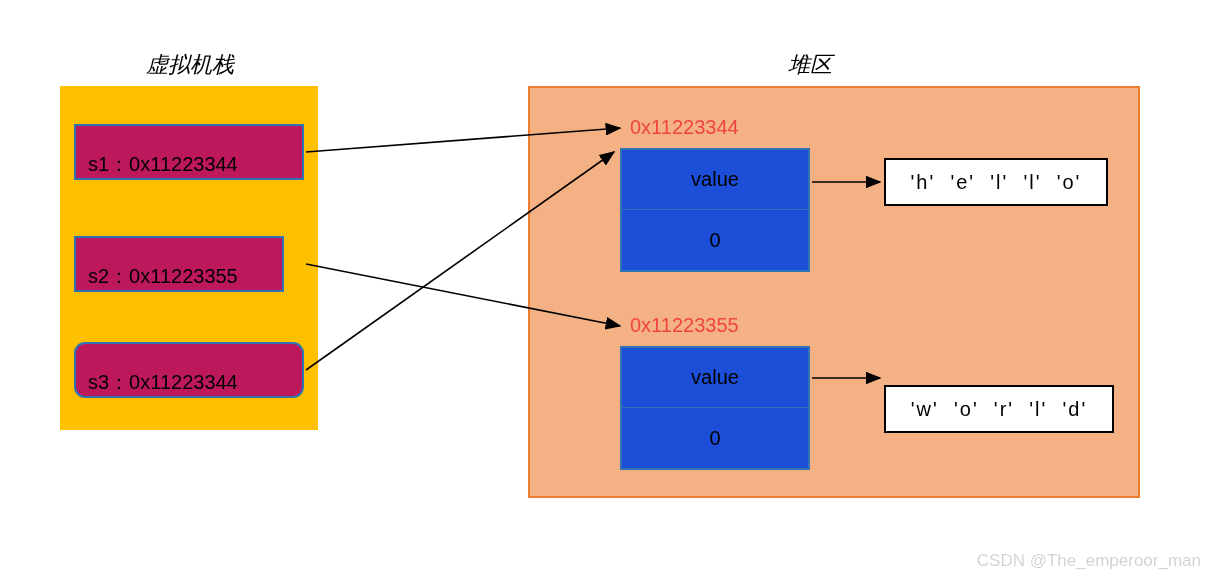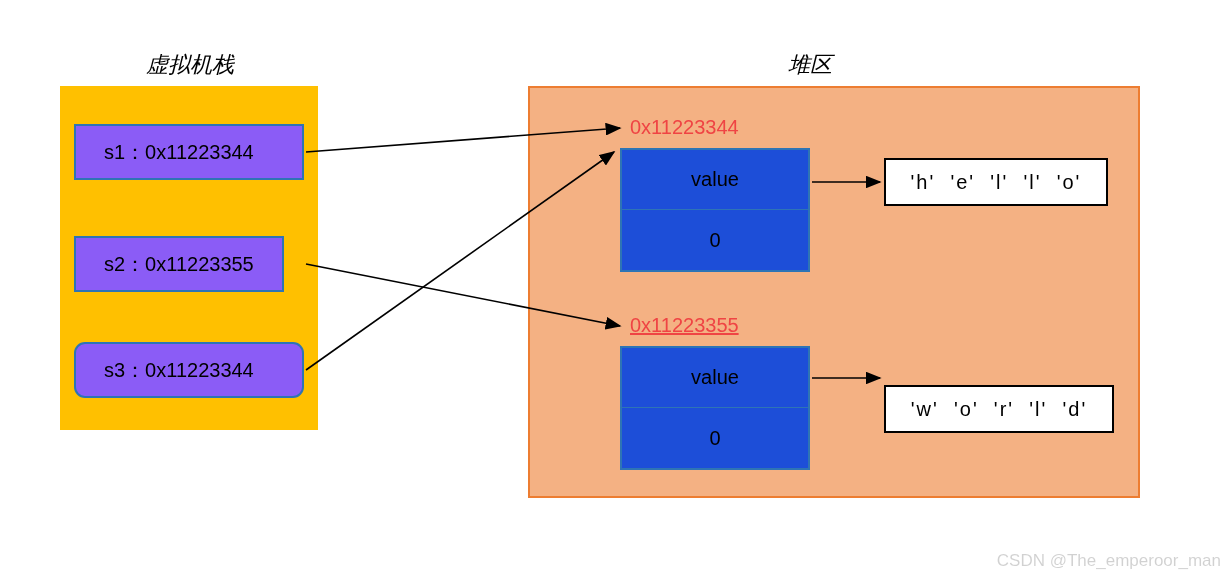--- a/index.html
+++ b/index.html
@@ -23,27 +23,27 @@
     background: #ffc000;
     border: 1px solid #ffc000;
   }
   .heap-container {
     position: absolute;
     background: #f4b183;
     border: 2px solid #ed7d31;
   }
   .stack-cell {
     position: absolute;
-    background: #8b5cf6;
+    background: #be185d;
     border: 2px solid #2e74b5;
     font-size: 20px;
     color: #000;
-    padding-left: 28px;
+    padding-left: 12px;
     display: flex;
-    align-items: center;
+    align-items: flex-end;
   }
   .addr-label {
     position: absolute;
     font-size: 20px;
     color: #ef4444;
   }
   .obj-box {
     position: absolute;
     background: #1d4ed8;
     border: 2px solid #2e74b5;
@@ -64,21 +64,21 @@
     display: flex;
     align-items: center;
     justify-content: center;
     font-size: 20px;
     letter-spacing: 2px;
     padding: 0 8px;
     white-space: pre;
   }
   .watermark {
     position: absolute;
-    right: 0;
+    right: 20px;
     bottom: 6px;
     color: rgba(0,0,0,0.18);
     font-size: 17px;
     font-family: Arial, sans-serif;
     text-align: center;
   }
   svg.arrows {
     position: absolute;
     left: 0; top: 0;
     width: 1221px; height: 577px;
@@ -99,21 +99,21 @@
     <span>s1：0x11223344</span>
   </div>
 <div class="stack-cell" style="left:74px; top:236px; width:210px; height:56px;">
     <span>s2：0x11223355</span>
   </div>
 <div class="stack-cell" style="left:74px; top:342px; width:230px; height:56px;border-radius:11px;">
     <span>s3：0x11223344</span>
   </div>
 
 <div class="addr-label" style="left:630px; top:116px;">0x11223344</div>
-<div class="addr-label" style="left:630px; top:314px;text-decoration:underline;">0x11223355</div>
+<div class="addr-label" style="left:630px; top:314px;">0x11223355</div>
 
 <div class="obj-box" style="left:620px; top:148px; width:190px; height:124px;">
   <div class="obj-cell">value</div>
   <div class="obj-cell">0</div>
 </div>
 <div class="obj-box" style="left:620px; top:346px; width:190px; height:124px;">
   <div class="obj-cell">value</div>
   <div class="obj-cell">0</div>
 </div>
 

